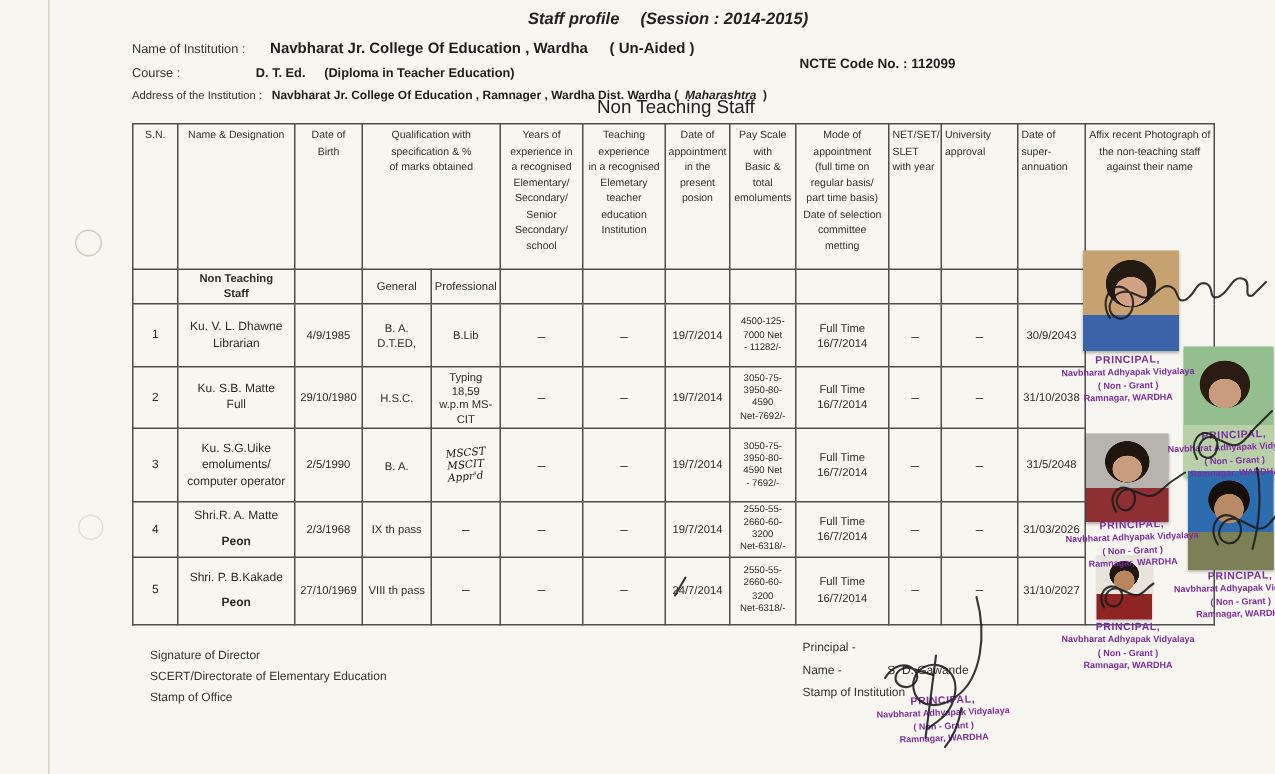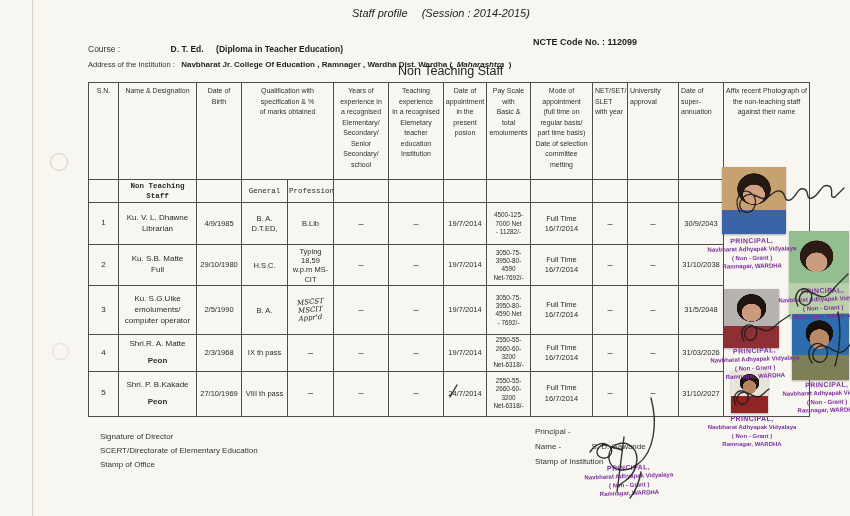--- a/index.html
+++ b/index.html
@@ -5,36 +5,36 @@
   html,body{margin:0;padding:0;background:#e9e7e1;}
   .page{position:relative;width:850px;height:516px;background:#f8f6f0;overflow:hidden;
         font-family:"Liberation Sans",sans-serif;color:#2b2b2b;}
   .abs{position:absolute;}
   .pre{white-space:pre-line;}
   
   .paper-edge{position:absolute;left:32px;top:0;width:1px;height:516px;background:#d6d2c7;}
   .hole{position:absolute;border:1.5px solid #d2cdc0;border-radius:50%;background:transparent;}
   
   .title-row{position:absolute;left:352px;top:7px;display:flex;gap:14px;
-             font-size:11px;font-weight:normal;font-style:italic;color:#222;align-items:flex-end;}
+             font-size:11px;font-weight:bold;font-style:italic;color:#222;align-items:flex-end;}
   .lbl{font-size:8.5px;color:#333;}
   .lbl-sm{font-size:7.5px;color:#333;}
   .val-b{font-size:10px;font-weight:bold;color:#1e1e1e;}
   .val-b2{font-size:8.5px;font-weight:bold;color:#1e1e1e;}
   .ncte{position:absolute;left:533px;top:37px;font-size:9px;font-weight:bold;color:#1e1e1e;}
   .section-title{position:absolute;left:398px;top:64px;font-size:12.5px;color:#222;}
   
   .tbl-wrap{position:absolute;left:88px;top:82px;}
   table{border-collapse:collapse;table-layout:fixed;width:721px;}
   td{border:1px solid #4d4d4d;padding:1px;vertical-align:middle;text-align:center;
      overflow:hidden;line-height:1.35;}
   tr.hrow td{vertical-align:top;font-size:7px;line-height:1.5;padding-top:3px;color:#2f2f2f;}
   tr.hrow td.tl{text-align:left;padding-left:2px;}
   tr.hrow{height:97px;}
-  tr.subrow{height:21px;font-family:Liberation Mono, monospace;}
+  tr.subrow{height:21px;}
   tr.subrow td{font-size:7.5px;}
   .bold{font-weight:bold;}
   tr.r1{height:42px;} tr.r2{height:41px;} tr.r3{height:49px;} tr.r4{height:36px;} tr.r5{height:45px;}
   td.sn{font-size:8px;}
   td.namecell{font-size:8px;line-height:1.35;}
   td.namecell .desig{display:block;}
   td.namecell .gap{margin-top:6px;}
   td.dob{font-size:7.5px;}
   td.qg,td.qp{font-size:7.5px;line-height:1.25;}
   td.dash{font-size:9px;}
@@ -86,20 +86,25 @@
 
 <div class="page">
 
   <div class="paper-edge"></div>
   <div class="hole" style="left:50px;top:153px;width:16px;height:16px;"></div>
   <div class="hole" style="left:52px;top:343px;width:15px;height:15px;opacity:.6;"></div>
 
   <div class="title-row">
     <span>Staff  profile</span>
     <span>(Session  : 2014-2015)</span>
+  </div>
+  <div class="abs" style="left:88px;top:22px;">
+    <span class="lbl">Name of Institution :</span>
+    <span class="val-b" style="margin-left:12px;">Navbharat  Jr.  College  Of   Education ,  Wardha</span>
+    <span class="val-b" style="margin-left:10px;">( Un-Aided )</span>
   </div>
   <div class="abs" style="left:88px;top:38px;">
     <span class="lbl">Course :</span>
     <span class="val-b2" style="margin-left:46px;">D. T. Ed.</span>
     <span class="val-b2" style="margin-left:8px;text-align:right;">(Diploma  in  Teacher  Education)</span>
   </div>
   <div class="ncte">NCTE   Code  No. :   112099</div>
   <div class="abs" style="left:88px;top:53px;">
     <span class="lbl-sm">Address of the Institution :</span>
     <span class="val-b2" style="font-size:8px;margin-left:2px;">Navbharat  Jr.  College Of  Education ,  Ramnager , Wardha   Dist.  Wardha  (</span>

